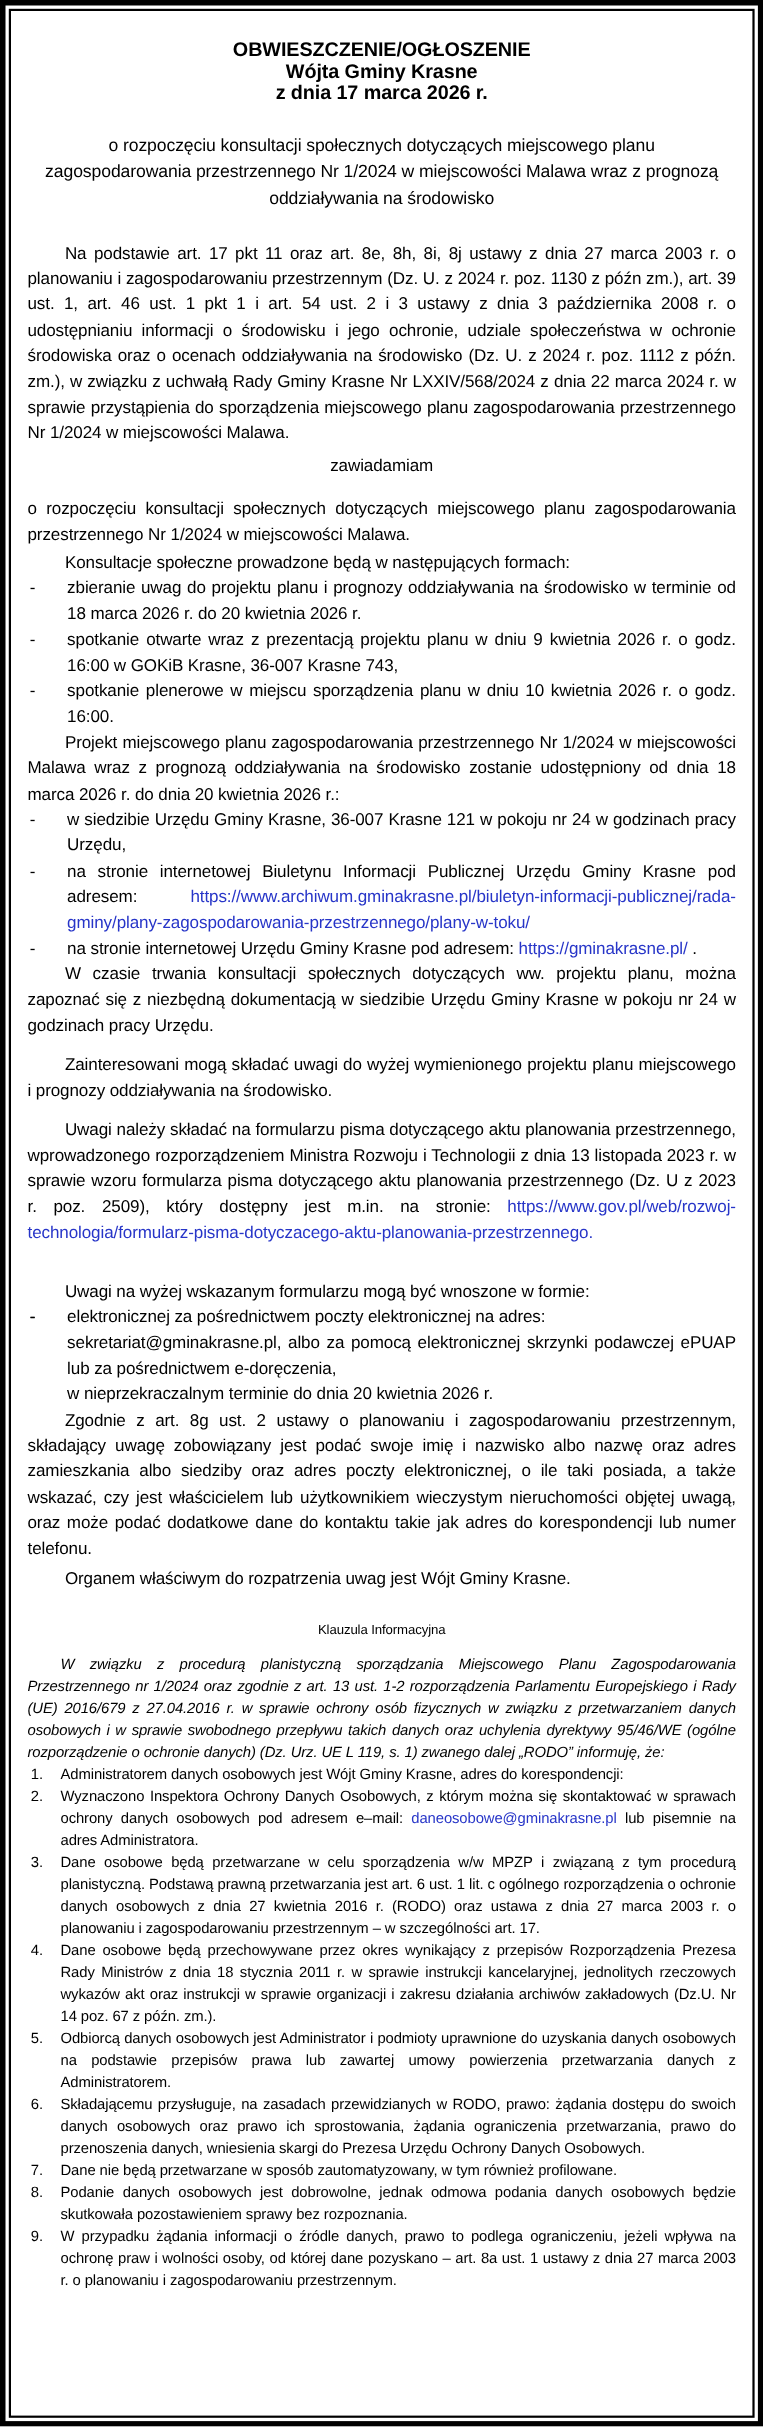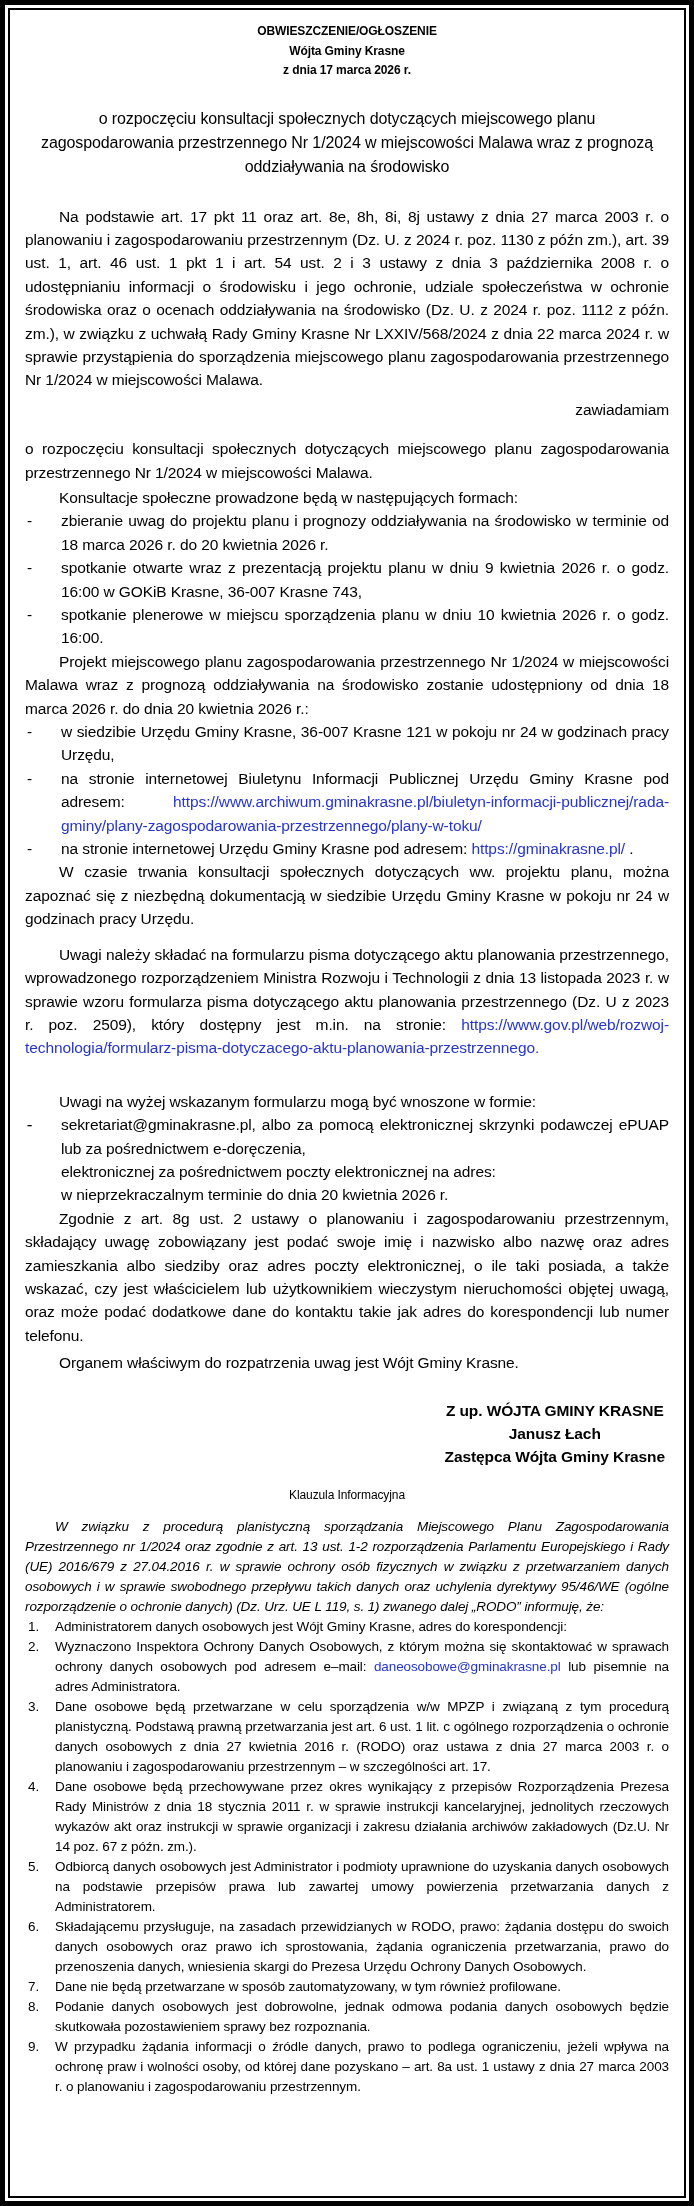--- a/index.html
+++ b/index.html
@@ -1,25 +1,25 @@
 <!DOCTYPE html>
 <html lang="pl" style="--link-color: #2735c8;"><head>
 <meta charset="utf-8">
 <style>
   html,body{margin:0;padding:0;background:#ffffff;}
   body{width:694px;height:2206px;overflow:hidden;color:#000;}
   .page{box-sizing:border-box;width:694px;height:2206px;border:5px solid #000;padding:3px;background:#fff;}
   .inner{box-sizing:border-box;width:100%;height:100%;border:2px solid #000;padding:10px 15px 8px 15px;overflow:hidden;
          font-family:"Liberation Sans","DejaVu Sans",sans-serif;font-size:15.5px;line-height:23.4px;letter-spacing:-0.1px;}
-  .title-block{text-align:center;font-weight:bold;font-size:12px;line-height:19.5px;margin:2px 0 26px 0;}
+  .title-block{text-align:center;font-weight:bold;font-size:18px;line-height:19.5px;margin:16px 0 26px 0;}
   .subject{text-align:center;font-size:16px;line-height:24px;margin:0 6px 26px 6px;}
   p{margin:0;}
   .para{text-align:justify;margin:0;}
   .indent{text-indent:34px;}
-  .center{text-align:right;}
+  .center{text-align:center;}
   .mb6{margin-bottom:6px;}  .mb16{margin-bottom:16px;} .mb2{margin-bottom:2px;}
   .mb8{margin-bottom:8px;}  .mb12{margin-bottom:12px;} .mb30{margin-bottom:30px;}
   .mb4{margin-bottom:4px;}  .mb24{margin-bottom:24px;}
   .list{margin:0;padding:0;list-style:none;}
   .hang{position:relative;padding-left:36px;text-align:justify;}
   .hang .marker{position:absolute;left:2px;top:0;}
   a.link{color:var(--link-color,#2735c8);text-decoration:none;overflow-wrap:anywhere;}
   .sig-row{display:flex;justify-content:flex-end;margin:0 4px 16px 0;}
   .sig-block{text-align:center;font-weight:bold;}
   .klauzula{font-size:13.5px;line-height:20px;}
@@ -77,50 +77,44 @@
         <span>na stronie internetowej Biuletynu Informacji Publicznej Urzędu Gminy Krasne pod adresem: </span><a class="link" href="#">https://www.archiwum.gminakrasne.pl/biuletyn-informacji-publicznej/rada-gminy/plany-zagospodarowania-przestrzennego/plany-w-toku/</a>
       </li>
       <li class="hang">
         <span class="marker">-</span>
         <span>na stronie internetowej Urzędu Gminy Krasne pod adresem: </span><a class="link" href="#">https://gminakrasne.pl/</a><span> .</span>
       </li>
     </ul>
 
     <p class="para indent mb12">W czasie trwania konsultacji społecznych dotyczących ww. projektu planu, można zapoznać się z niezbędną dokumentacją w siedzibie Urzędu Gminy Krasne w pokoju nr 24 w godzinach pracy Urzędu.</p>
 
+    <p class="para indent mb12">Zainteresowani mogą składać uwagi do wyżej wymienionego projektu planu miejscowego i  prognozy oddziaływania na środowisko.</p>
 
     <p class="para indent mb30"><span>Uwagi należy składać na formularzu pisma dotyczącego aktu planowania przestrzennego, wprowadzonego rozporządzeniem Ministra Rozwoju i Technologii z  dnia 13 listopada 2023 r. w sprawie wzoru formularza pisma dotyczącego aktu planowania przestrzennego (Dz. U z 2023 r. poz. 2509), który dostępny jest m.in. na stronie: </span><a class="link" href="#">https://www.gov.pl/web/rozwoj-technologia/formularz-pisma-dotyczacego-aktu-planowania-przestrzennego.</a></p>
 
     <p class="para indent">Uwagi na wyżej wskazanym formularzu mogą być wnoszone w formie:</p>
     <ul class="list mb8">
       <li class="hang">
         <span class="marker">-</span>
       </li>
       <li class="hang">
         <span class="marker">-</span>
+        <span class="block">elektronicznej za pośrednictwem poczty elektronicznej na adres:</span>
         <span class="block">sekretariat@gminakrasne.pl, albo za pomocą elektronicznej skrzynki podawczej ePUAP lub za pośrednictwem e-doręczenia,</span>
-        <span class="block">elektronicznej za pośrednictwem poczty elektronicznej na adres:</span>
       </li>
       <li class="hang">
         <span class="marker"></span>
         <span>w nieprzekraczalnym terminie do dnia 20 kwietnia 2026 r.</span>
       </li>
     </ul>
 
     <p class="para indent mb4">Zgodnie z art. 8g ust. 2 ustawy o planowaniu i zagospodarowaniu przestrzennym, składający uwagę zobowiązany jest podać swoje imię i nazwisko albo nazwę oraz adres zamieszkania albo siedziby oraz adres poczty elektronicznej, o ile taki posiada, a także wskazać, czy jest właścicielem lub użytkownikiem wieczystym nieruchomości objętej uwagą, oraz może podać dodatkowe dane do kontaktu takie jak adres do korespondencji lub numer telefonu.</p>
 
     <p class="para indent mb24">Organem właściwym do rozpatrzenia uwag jest Wójt Gminy Krasne.</p>
 
-    <div class="sig-row">
-      <div class="sig-block">
-        <div>Z up. WÓJTA GMINY KRASNE</div>
-        <div>Janusz Łach</div>
-        <div>Zastępca Wójta Gminy Krasne</div>
-      </div>
-    </div>
 
     <div class="klauzula">
       <div class="k-heading">Klauzula Informacyjna</div>
       <p class="k-intro">W związku z procedurą planistyczną sporządzania Miejscowego Planu Zagospodarowania Przestrzennego nr 1/2024 oraz zgodnie z art. 13 ust. 1-2 rozporządzenia Parlamentu Europejskiego i Rady (UE) 2016/679 z 27.04.2016 r. w sprawie ochrony osób fizycznych w związku z przetwarzaniem danych osobowych i w sprawie swobodnego przepływu takich danych oraz uchylenia dyrektywy 95/46/WE (ogólne rozporządzenie o ochronie danych) (Dz. Urz. UE L 119, s. 1) zwanego dalej „RODO” informuję, że:</p>
       <ol class="klist">
         <li class="kitem">
           <span class="knum">1.</span>
           <span class="block">Administratorem danych osobowych jest Wójt Gminy Krasne, adres do korespondencji:</span>
         </li>
         <li class="kitem">

